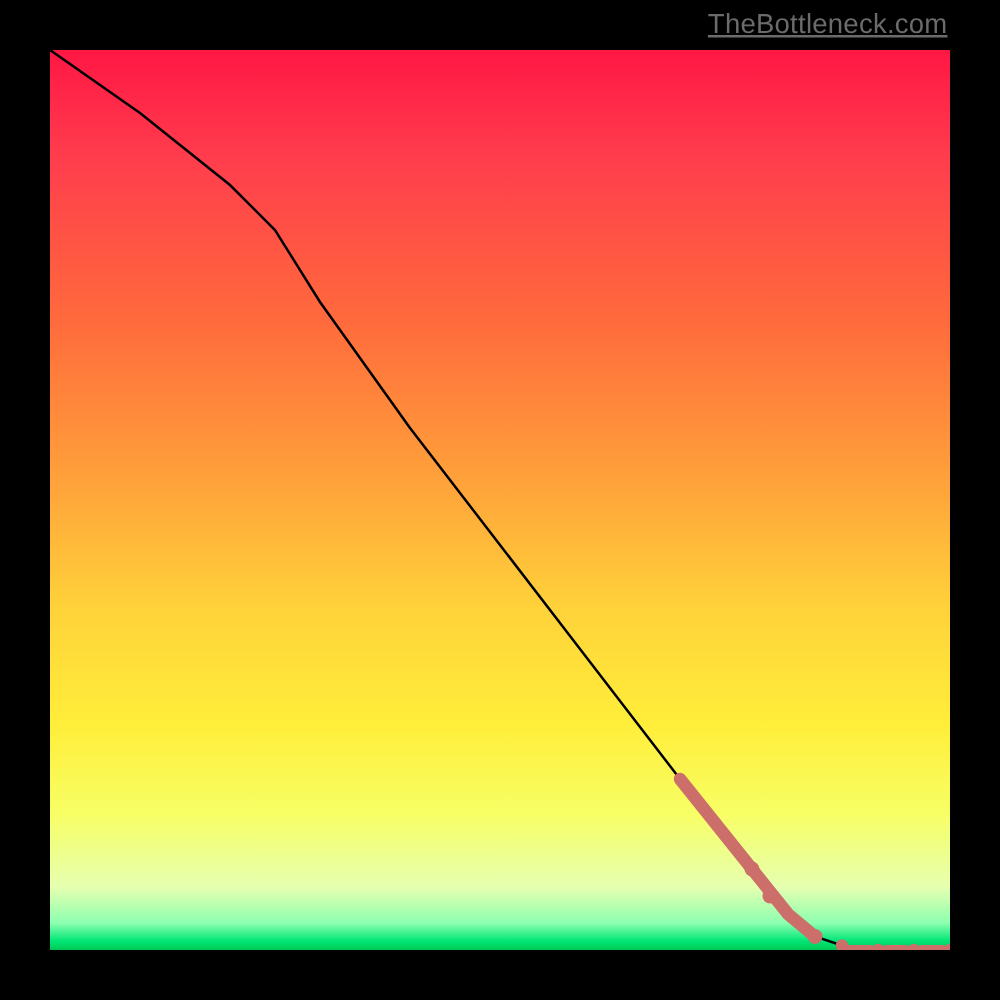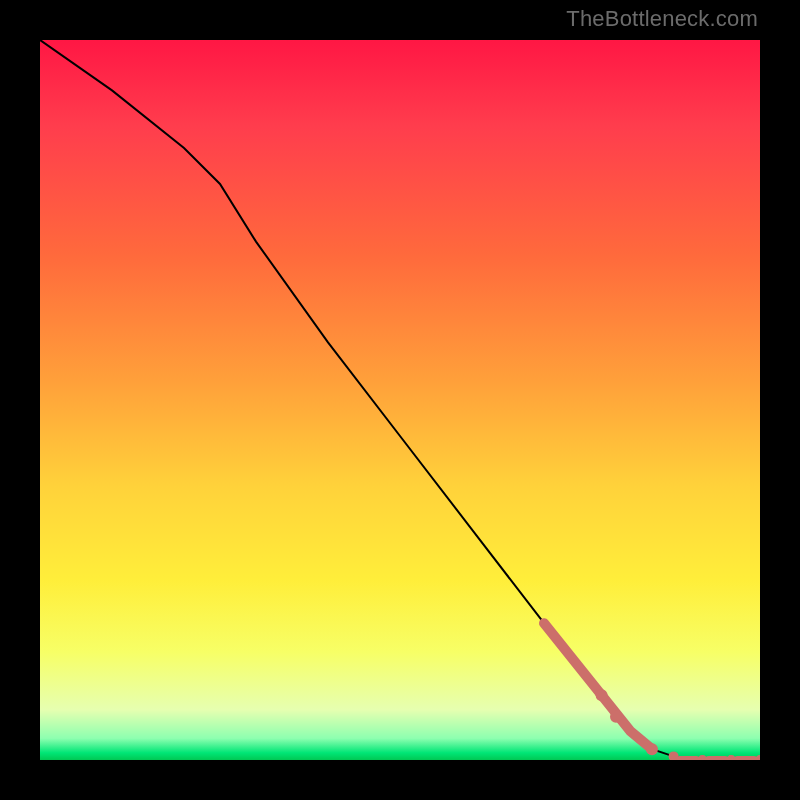--- a/index.html
+++ b/index.html
@@ -38,20 +38,21 @@
       #00c853 100%
     );
   }
   .attribution {
     position: absolute;
     top: 6px;
     right: 42px;
     color: #6b6b6b;
     font-size: 22px;
     letter-spacing: 0.2px;
+    text-decoration: underline;
   }
   
   svg.curve {
     position: absolute;
     left: 0;
     top: 0;
     width: 720px;
     height: 720px;
   }
   .line-main {

